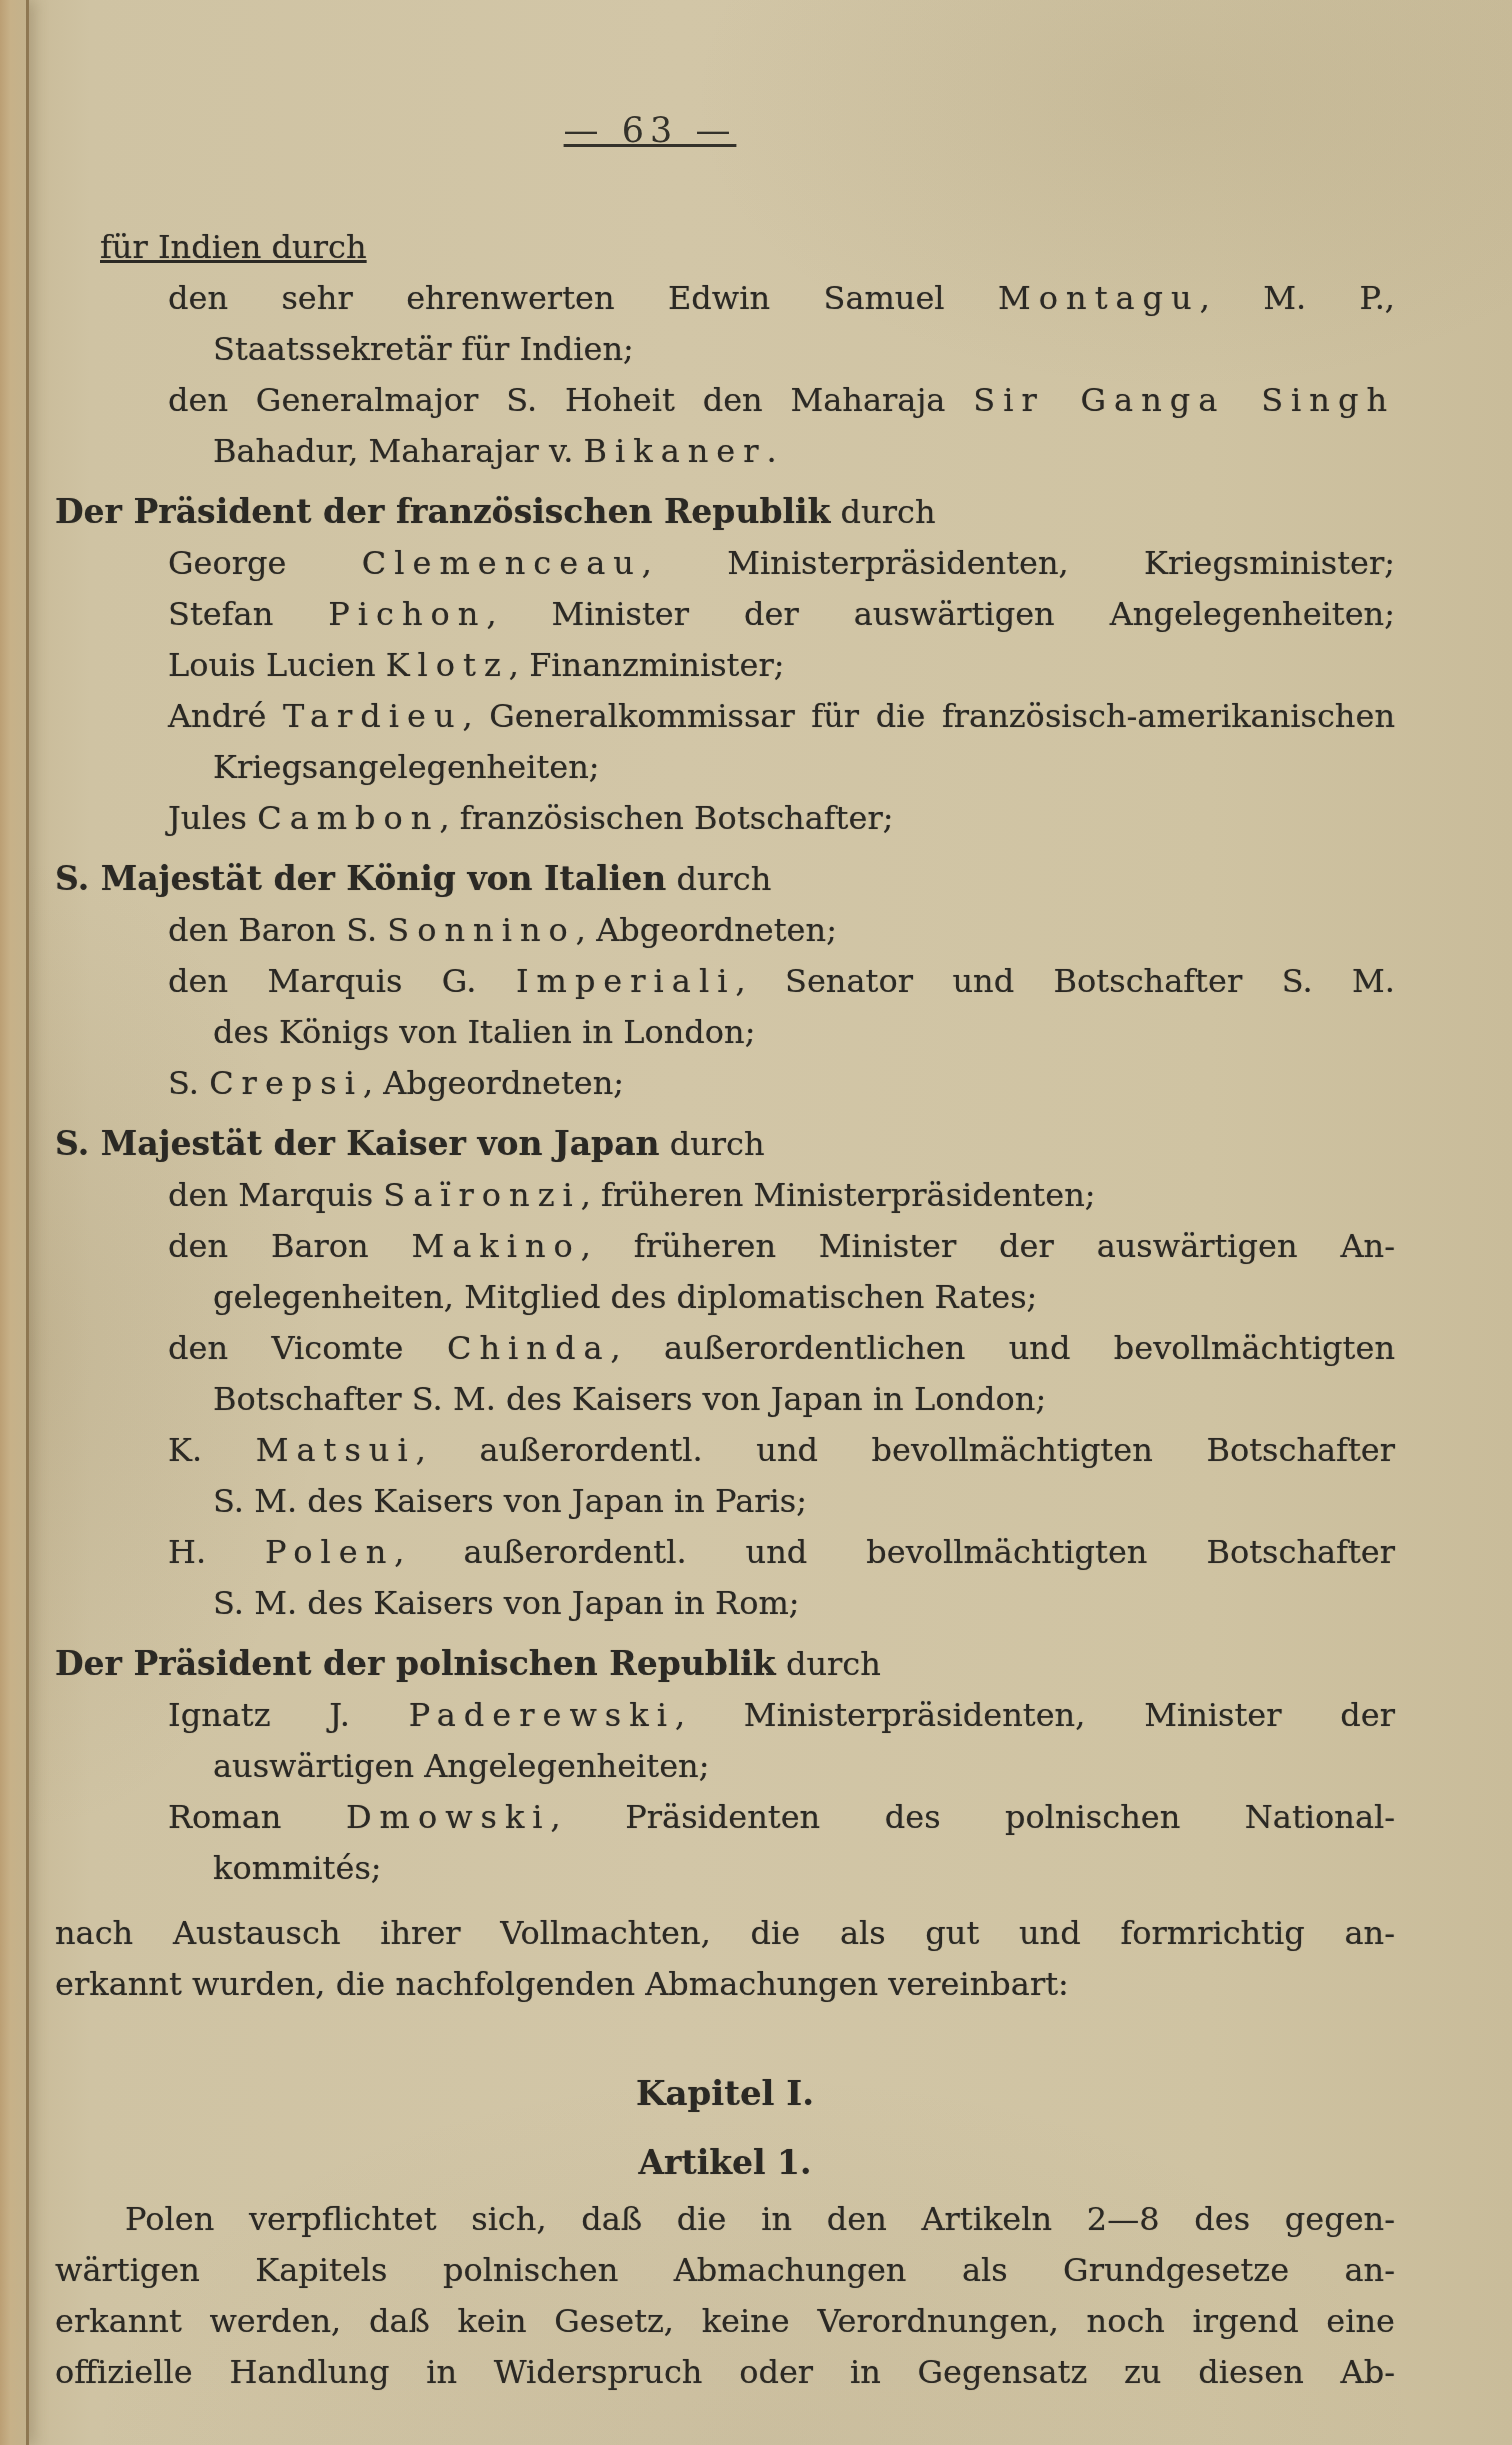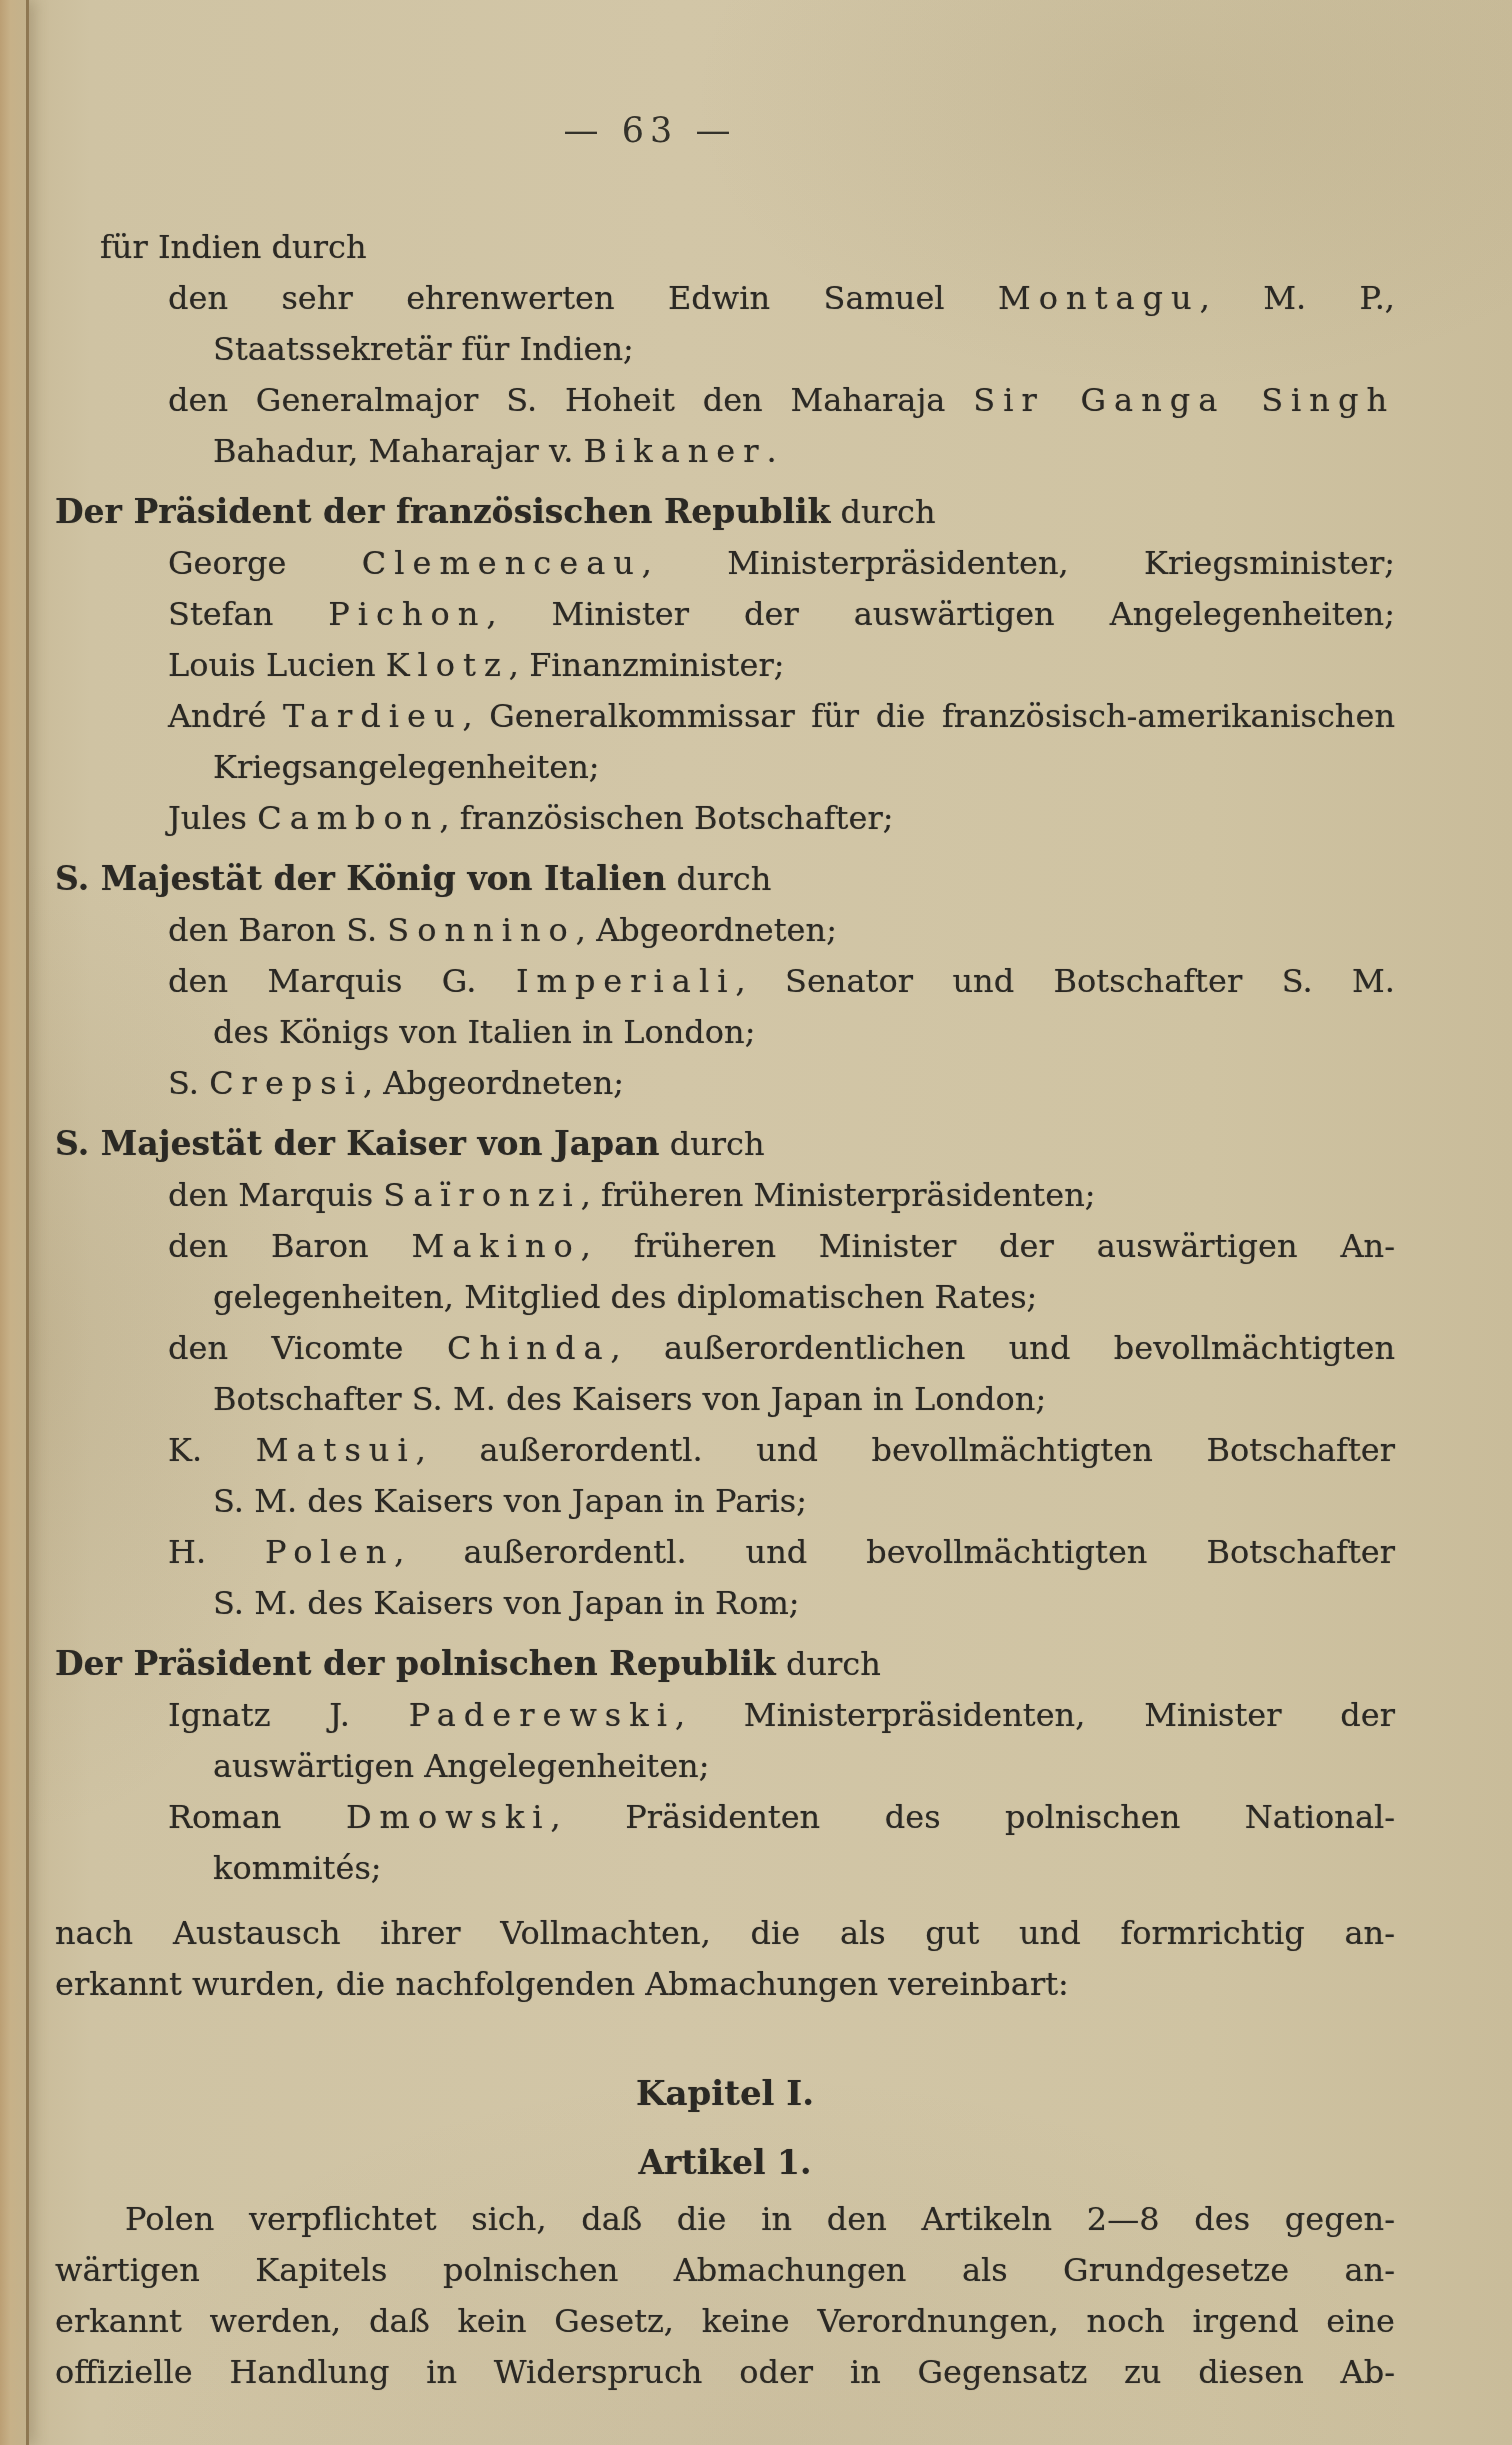--- a/index.html
+++ b/index.html
@@ -29,34 +29,35 @@
   .content{
     position:absolute;left:55px;right:117px;top:0;
   }
   .page-header{
     margin-top:110px;
     text-align:center;
     padding-right:150px;
     font-size:35px;
     letter-spacing:6px;
     color:#34322b;
+    text-decoration:underline;
   }
   .body-text{margin-top:72px;}
   .line{
     font-size:32px;
     line-height:51px;
     white-space:nowrap;
     text-shadow:0 0 1px rgba(43,41,36,0.45);
   }
   .just{
     white-space:normal;
     text-align:justify;
     text-align-last:justify;
   }
-  .pfirst{margin-left:45px;}
+  .pfirst{margin-left:45px;text-decoration:underline;}
   .entry{margin-left:113px;}
   .cont{margin-left:158px;}
   .heading{margin-top:9px;}
   .heading .b{font-size:33px;}
   .b{font-weight:bold;}
   .sp{letter-spacing:8px;}
   .plain{}
   .nach{margin-top:14px;}
   .kapitel{
     margin-top:58px;text-align:center;text-align-last:center;

